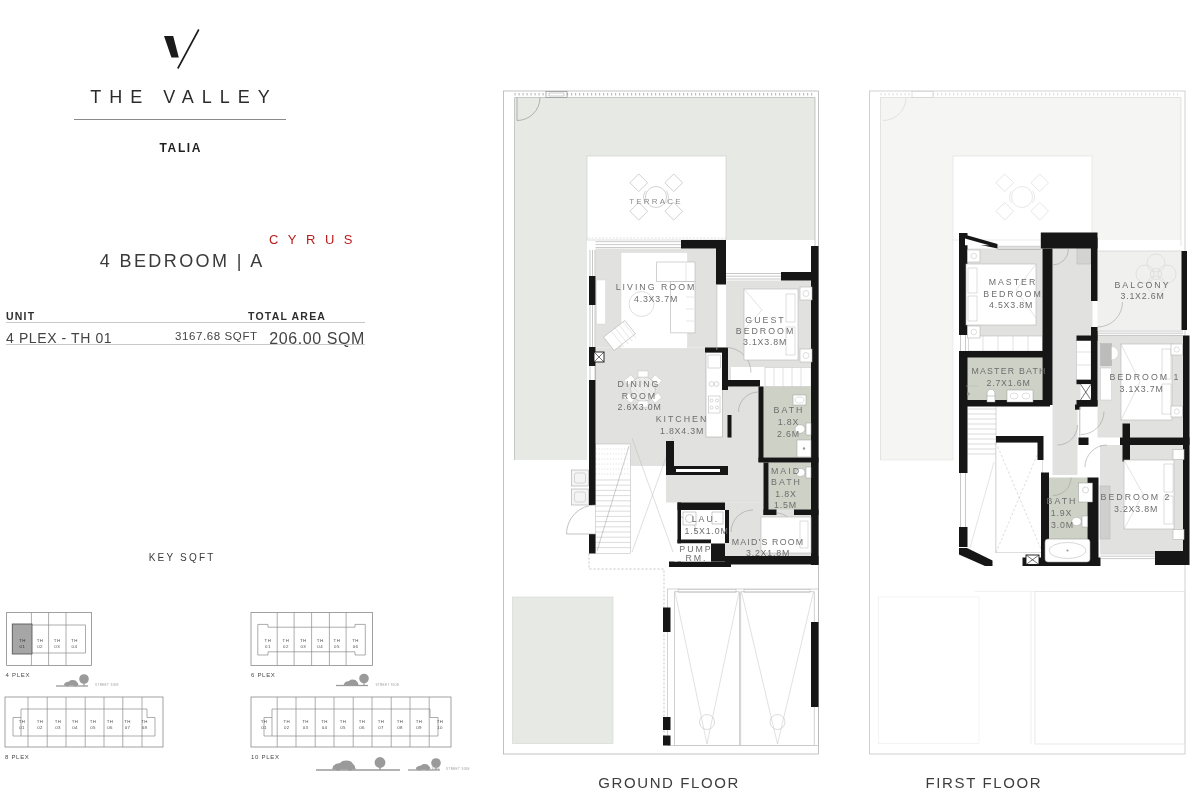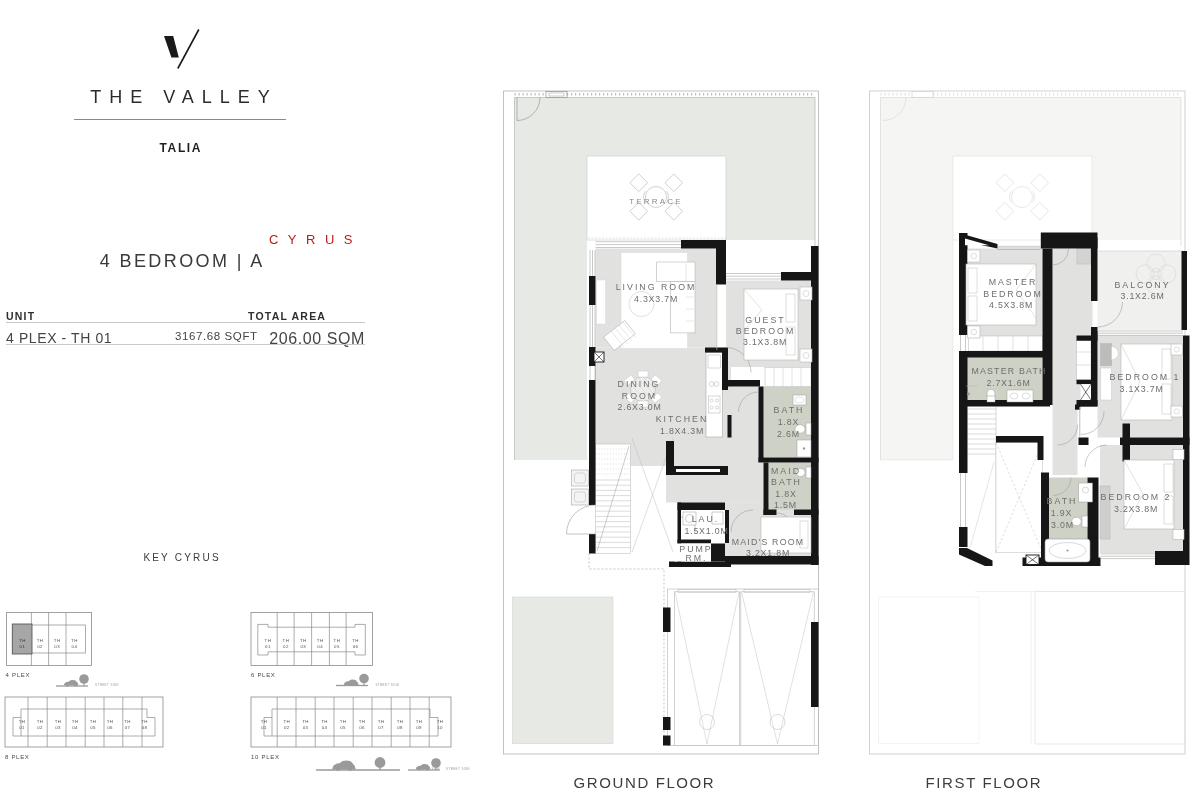--- a/index.html
+++ b/index.html
@@ -21,21 +21,21 @@
 <div class="abs" style="left:0;top:251px;width:362px;text-align:center;font-size:18px;letter-spacing:2.4px;color:#3a3a3a;text-indent:2.4px;">4 BEDROOM | A</div>
 
 <div class="abs" style="left:6px;top:310px;font-size:10.5px;font-weight:bold;letter-spacing:1.2px;color:#2e2e2e;">UNIT</div>
 <div class="abs" style="left:248px;top:310px;font-size:10.5px;font-weight:bold;letter-spacing:1.2px;color:#2e2e2e;">TOTAL AREA</div>
 <div class="abs" style="left:6px;top:322px;width:359px;border-top:1px solid #c9c9c9;"></div>
 <div class="abs" style="left:6px;top:330px;font-size:14px;letter-spacing:0.6px;color:#444;">4 PLEX - TH 01</div>
 <div class="abs" style="left:175px;top:330px;font-size:11.5px;letter-spacing:0.6px;color:#444;">3167.68 SQFT</div>
 <div class="abs" style="left:0;top:330px;width:365px;text-align:right;font-size:16px;letter-spacing:0.6px;color:#444;">206.00 SQM</div>
 <div class="abs" style="left:6px;top:344px;width:359px;border-top:1px solid #c9c9c9;"></div>
 
-<div class="abs" style="left:0;top:552px;width:362px;text-align:center;font-size:10px;letter-spacing:2.2px;color:#3b3b3b;text-indent:2.2px;">KEY CYRUS</div>
+<div class="abs" style="left:0;top:552px;width:362px;text-align:center;font-size:10px;letter-spacing:2.2px;color:#3b3b3b;text-indent:2.2px;">KEY SQFT</div>
 
 <svg id="keyplan" class="abs" style="left:0;top:595px;" width="480" height="185" viewBox="0 595 480 185" fill="none">
 <defs>
 <g id="cartree">
   <line x1="0" y1="0" x2="32" y2="0" stroke="#9a9a9a" stroke-width="1.3"></line>
   <path d="M7.6,-0.4 L8.8,-3 Q10.5,-4.6 13,-4.6 L14.5,-5.8 Q17.5,-6.6 19.5,-5.4 L21.8,-3 L22.6,-0.4 Z" fill="#9a9a9a"></path>
   <circle cx="11.3" cy="-1" r="1.5" fill="#9a9a9a"></circle>
   <circle cx="19.3" cy="-1" r="1.5" fill="#9a9a9a"></circle>
   <line x1="28" y1="0" x2="28" y2="-4" stroke="#9a9a9a" stroke-width="1.1"></line>
   <circle cx="28" cy="-7" r="4.8" fill="#9a9a9a"></circle>
@@ -622,14 +622,14 @@
 <text x="1145" y="380">BEDROOM 1</text>
 <text x="1141.5" y="391.5" letter-spacing="0.8">3.1X3.7M</text>
 <text x="1062" y="503.5">BATH</text>
 <text x="1061.5" y="515.5" letter-spacing="0.8">1.9X</text>
 <text x="1062.5" y="527.5" letter-spacing="0.8">3.0M</text>
 <text x="1136" y="500">BEDROOM 2</text>
 <text x="1136" y="512" letter-spacing="0.8">3.2X3.8M</text>
 </g>
 </svg>
 
-<div class="abs" style="left:572px;top:774px;width:200px;text-align:left;font-size:15px;letter-spacing:1.6px;color:#3d3d3d;text-indent:1.6px;">GROUND FLOOR</div>
+<div class="abs" style="left:540px;top:774px;width:200px;text-align:right;font-size:15px;letter-spacing:1.6px;color:#3d3d3d;text-indent:1.6px;">GROUND FLOOR</div>
 <div class="abs" style="left:924px;top:774px;width:200px;font-size:15px;letter-spacing:1.6px;color:#3d3d3d;text-indent:1.6px;">FIRST FLOOR</div>
 
 </body></html>

